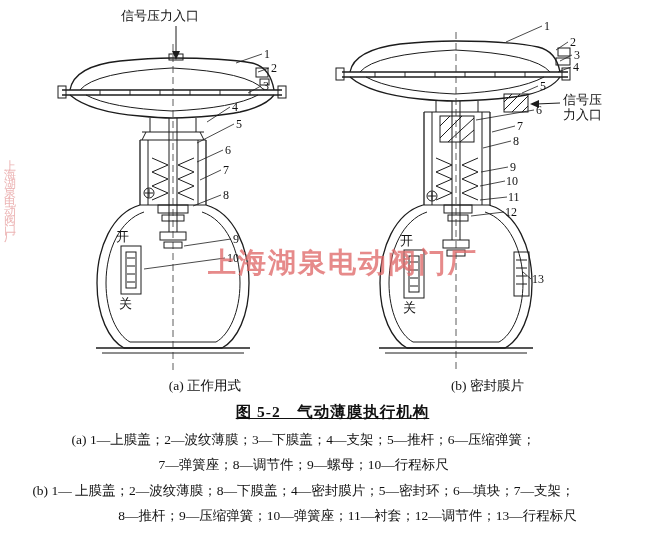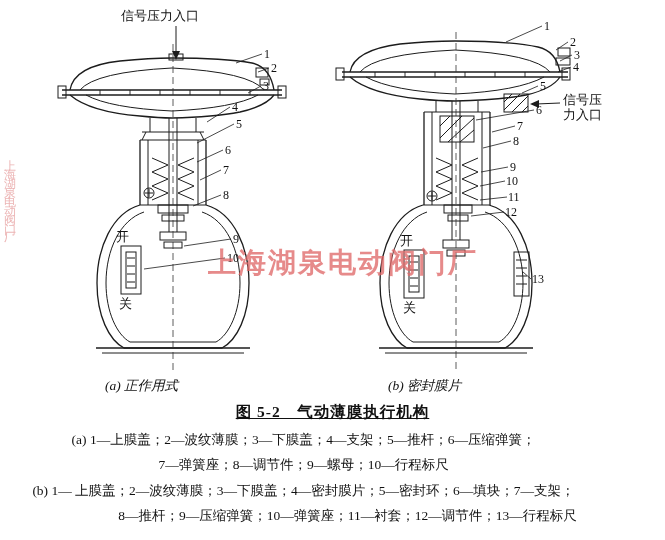--- a/index.html
+++ b/index.html
@@ -3,21 +3,21 @@
 <meta charset="utf-8">
 <style>
   html,body{margin:0;padding:0;background:#e9e9e9;}
   .page{
     position:relative;width:665px;height:540px;background:#ffffff;
     font-family:"Liberation Serif","DejaVu Serif",serif;color:#111;
     overflow:hidden;margin:0 auto;
   }
   .abs{position:absolute;}
   .label{font-size:13px;white-space:nowrap;}
-  .caption{font-size:13.5px;text-align:left;font-style:italic;}
+  .caption{font-size:13.5px;text-align:right;}
   .title{font-size:15.5px;font-weight:bold;text-align:center;letter-spacing:1px;text-decoration:underline;}
   .legend-line{font-size:13.5px;text-align:center;white-space:nowrap;width:607px;}
   .watermark-main{
     font-size:28px;font-weight:bold;color:#e06a6a;opacity:.78;
     letter-spacing:2px;z-index:5;pointer-events:none;white-space:nowrap;
   }
   .watermark-side{
     writing-mode:vertical-rl;font-size:12px;color:#d96a6a;opacity:.5;
     letter-spacing:9px;z-index:5;pointer-events:none;height:250px;
   }
@@ -285,16 +285,16 @@
     </g>
   </svg>
 
   <div class="abs caption" style="left:105px;top:377px;width:136px;">(a) 正作用式</div>
   <div class="abs caption" style="left:388px;top:377px;width:136px;">(b) 密封膜片</div>
 
   <div class="abs title" style="left:0;top:402px;width:665px;">图 5-2　气动薄膜执行机构</div>
 
   <div class="abs legend-line" style="top:431px;">(a) 1—上膜盖；2—波纹薄膜；3—下膜盖；4—支架；5—推杆；6—压缩弹簧；</div>
   <div class="abs legend-line" style="top:456px;text-align:center;">7—弹簧座；8—调节件；9—螺母；10—行程标尺</div>
-  <div class="abs legend-line" style="top:482px;">(b) 1— 上膜盖；2—波纹薄膜；3—下膜盖；4—密封膜片；5—密封环；6—填块；7—支架；</div>
+  <div class="abs legend-line" style="top:482px;">(b) 1— 上膜盖；2—波纹薄膜；8—下膜盖；4—密封膜片；5—密封环；6—填块；7—支架；</div>
   <div class="abs legend-line" style="top:507px;margin-left:44px;">8—推杆；9—压缩弹簧；10—弹簧座；11—衬套；12—调节件；13—行程标尺</div>
 
 </div>
 
 </body></html>

